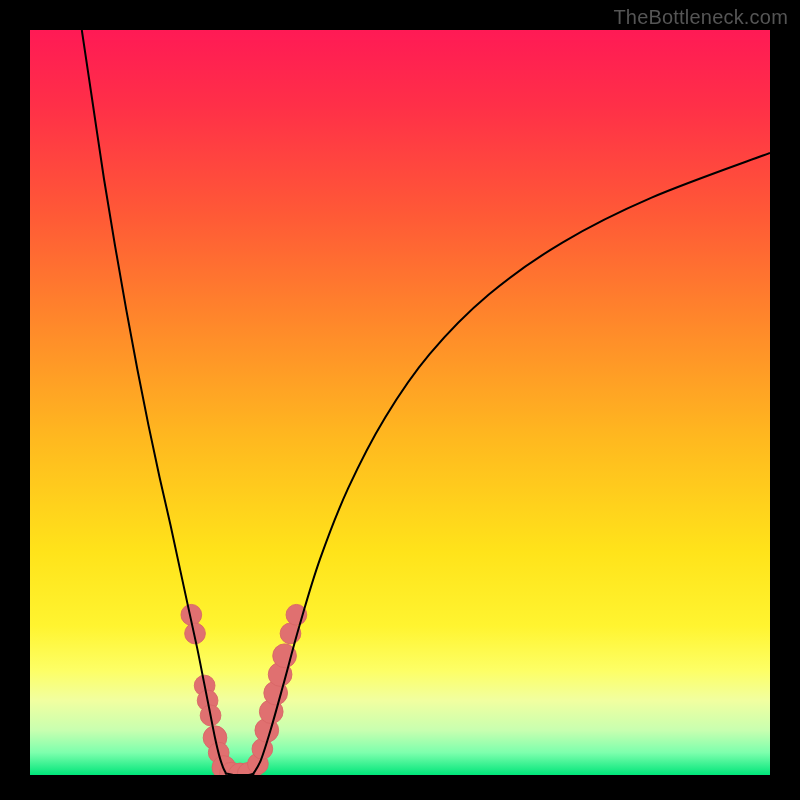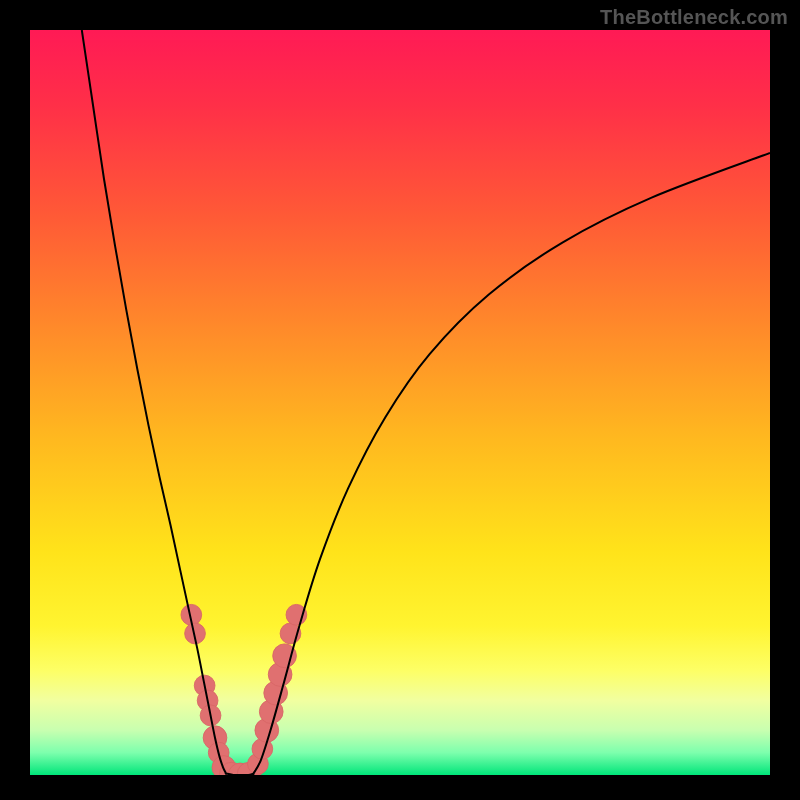--- a/index.html
+++ b/index.html
@@ -31,21 +31,21 @@
     top: 0;
     width: 100%;
     height: 100%;
   }
   .watermark {
     position: absolute;
     top: 6px;
     right: 12px;
     color: #555;
     font-size: 20px;
-    font-weight: 700;
+    font-weight: 400;
     letter-spacing: 0.2px;
     user-select: none;
     text-align: right;
   }
   svg.curve {
     position: absolute;
     left: 0;
     top: 0;
     width: 100%;
     height: 100%;

